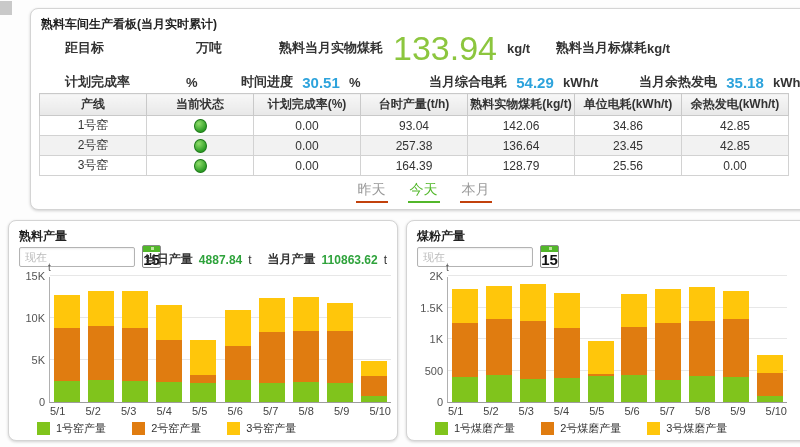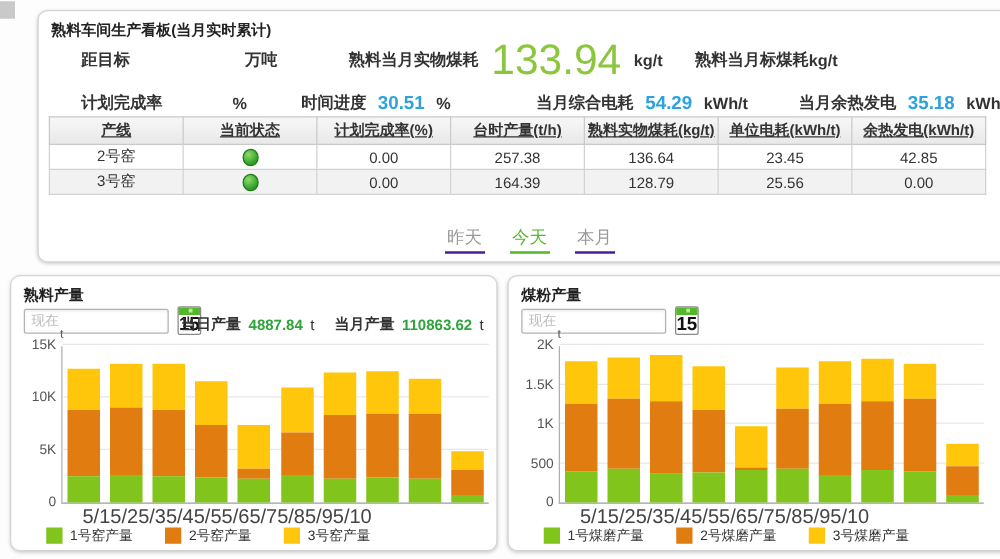--- a/index.html
+++ b/index.html
@@ -23,28 +23,28 @@
   #row1 .metric:nth-child(2){ left:248px; }
   #row1 .metric:nth-child(3){ left:525px; }
   #row2 .metric:nth-child(1){ left:34px; }
   #row2 .metric:nth-child(2){ left:210px; }
   #row2 .metric:nth-child(3){ left:398px; }
   #row2 .metric:nth-child(4){ left:608px; }
 
   #prod-table { position:absolute; left:8px; top:84px; width:750px; border-collapse:collapse;
     table-layout:fixed; font-size:12px; }
   #prod-table th { height:22px; font-weight:bold; color:#333; border:1px solid #c9c9c9;
-    background:linear-gradient(#f7f7f7,#e8e8e8);text-decoration:underline; }
+    background:linear-gradient(#f7f7f7,#e8e8e8); }
   #prod-table td { height:20px; text-align:center; border:1px solid #d2d2d2; background:#fff; }
   #prod-table tbody tr:nth-child(2) td { background:#f2f2f2; }
   .status-dot { display:inline-block; width:13px; height:14px; border-radius:50%;
     background:radial-gradient(circle at 35% 30%, #8fdc6a, #2f9e27 70%); border:1px solid #1d7a18; vertical-align:middle; }
 
   .tabs { position:absolute; top:172px; left:0; width:100%; display:flex; justify-content:center; gap:20px; }
-  .tab { font-size:14px; color:#999; padding:0 2px 2px 2px; border-bottom:2px solid #4c1d95; cursor:pointer; }
+  .tab { font-size:14px; color:#999; padding:0 2px 2px 2px; border-bottom:2px solid #c2410c; cursor:pointer; }
   .tab.active { color:#52b72a; border-bottom-color:#52b72a; }
 
   .chart-panel { top:220px; height:221px; }
   #panel-left { left:8px; width:390px; }
   #panel-right { left:406px; width:444px; }
 
   .date-input { position:absolute; left:10px; top:26px; width:116px; height:20px; border:1px solid #b3b3b3;
     border-radius:2px; font-size:11px; padding:0 5px; color:#444; box-shadow:inset 0 1px 2px rgba(0,0,0,.08); }
   .date-input::placeholder { color:#bbb; }
   .cal { position:absolute; left:133px; top:24px; width:19px; height:23px; border:1px solid #8a8a8a;
@@ -63,22 +63,22 @@
     border-left:1px solid #b0b0b0; border-bottom:1px solid #9d9d9d; }
   #panel-left .plot { width:342px; }
   #panel-right .plot { width:340px; }
   .gridline { position:absolute; left:0; width:100%; height:1px; background:#e7e7e7; }
   .ylab { position:absolute; right:100%; margin-right:5px; font-size:11px; color:#555; white-space:nowrap; transform:translateY(6px); }
   .yunit { position:absolute; left:-2px; top:-15px; font-size:10px; color:#555; }
   .bars { position:absolute; left:0; bottom:0; width:100%; height:100%; display:flex;
     align-items:flex-end; justify-content:space-around; }
   .bar { width:26px; display:flex; flex-direction:column-reverse; cursor:pointer; }
   .seg { width:100%; }
-  .xlabels { position:absolute; left:16px; top:100%; width:100%; display:flex; justify-content:flex-start;
-    font-size:16px; color:#444; padding-top:3px; }
+  .xlabels { position:absolute; left:0; top:100%; width:100%; display:flex; justify-content:space-between;
+    font-size:11px; color:#444; padding-top:3px; }
   .legend { position:absolute; left:28px; top:200px; display:flex; gap:26px; }
   .leg-item { display:flex; align-items:center; gap:6px; font-size:11px; color:#333; cursor:pointer; }
   .swatch { width:13px; height:13px; display:inline-block; }
 </style>
 </head>
 <body>
 
 <div class="corner"></div>
 
 <div class="panel top-panel">
@@ -127,20 +127,29 @@
           <th>产线</th>
           <th>当前状态</th>
           <th>计划完成率(%)</th>
           <th>台时产量(t/h)</th>
           <th>熟料实物煤耗(kg/t)</th>
           <th>单位电耗(kWh/t)</th>
           <th>余热发电(kWh/t)</th>
         </tr>
       </thead>
     <tbody id="tbody">
+        <tr>
+          <td>1号窑</td>
+          <td><span class="status-dot"></span></td>
+          <td>0.00</td>
+          <td>93.04</td>
+          <td>142.06</td>
+          <td>34.86</td>
+          <td>42.85</td>
+        </tr>
         <tr>
           <td>2号窑</td>
           <td><span class="status-dot"></span></td>
           <td>0.00</td>
           <td>257.38</td>
           <td>136.64</td>
           <td>23.45</td>
           <td>42.85</td>
         </tr>
         <tr>

